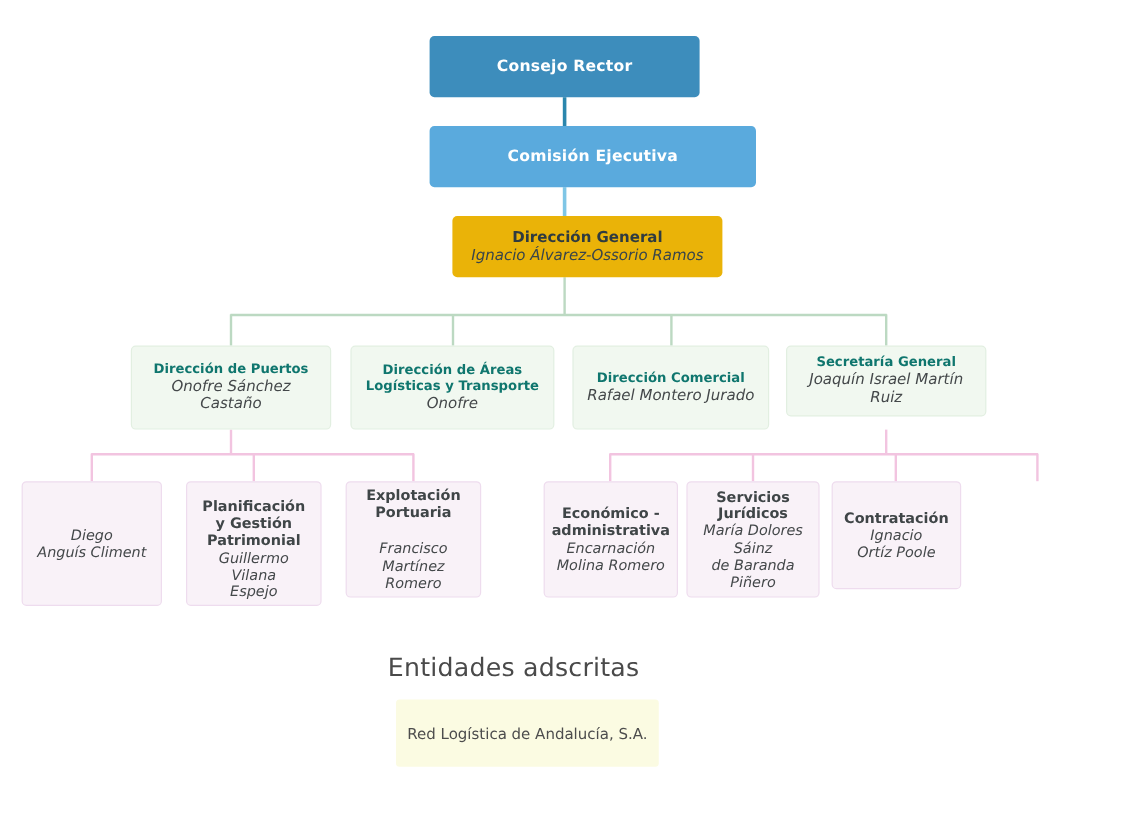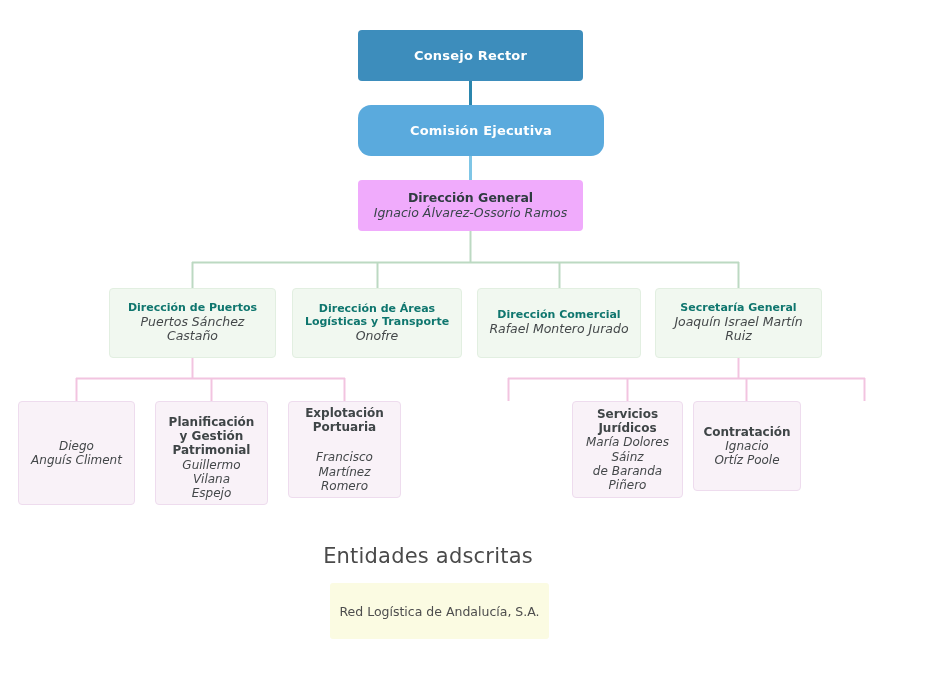--- a/index.html
+++ b/index.html
@@ -57,22 +57,23 @@
 
   
   .lvl-two {
     background: #5aaadd;
     color: #ffffff;
   }
   .lvl-two .ttl { font-size: 13px; letter-spacing: .2px; }
 
   
   .lvl-three {
-    background: #f0abfc;
+    background: #eab308;
     color: #2f3b40;
+    margin-left: 19px;
   }
   .lvl-three .ttl { font-size: 12.5px; }
   .lvl-three .person { font-size: 12.5px; color: #39454a; }
 
   
   .lvl-dir {
     background: #f1f8f0;
     border: 1px solid #e2efe1;
     color: #44484a;
   }
@@ -142,63 +143,67 @@
     <line x1="508.5" y1="378" x2="508.5" y2="401" stroke="#f2c4e0" stroke-width="2"></line>
     <line x1="627.5" y1="378" x2="627.5" y2="401" stroke="#f2c4e0" stroke-width="2"></line>
     <line x1="746.5" y1="378" x2="746.5" y2="401" stroke="#f2c4e0" stroke-width="2"></line>
     <line x1="864.5" y1="378" x2="864.5" y2="401" stroke="#f2c4e0" stroke-width="2"></line>
   </svg>
 
   <div class="node lvl-top" style="left:358px; top:30px; width:225px; height:51px;">
     <div class="ttl">Consejo Rector</div>
   </div>
 
-  <div class="node lvl-two" style="left:358px; top:105px; width:246px; height:51px;border-radius:13px;">
+  <div class="node lvl-two" style="left:358px; top:105px; width:272px; height:51px;">
     <div class="ttl">Comisión Ejecutiva</div>
   </div>
 
   <div class="node lvl-three" style="left:358px; top:180px; width:225px; height:51px;">
     <div class="ttl">Dirección General</div>
     <div class="person">Ignacio Álvarez-Ossorio Ramos</div>
   </div>
 
   <div class="node lvl-dir" style="left:109px; top:288px; width:167px; height:70px;">
     <div class="ttl">Dirección de Puertos</div>
-    <div class="person">Puertos Sánchez Castaño</div>
+    <div class="person">Onofre Sánchez Castaño</div>
   </div>
 
   <div class="node lvl-dir" style="left:292px; top:288px; width:170px; height:70px;">
     <div class="ttl">Dirección de Áreas<br>Logísticas y Transporte</div>
     <div class="person">Onofre</div>
   </div>
 
   <div class="node lvl-dir" style="left:477px; top:288px; width:164px; height:70px;">
     <div class="ttl">Dirección Comercial</div>
     <div class="person">Rafael Montero Jurado</div>
   </div>
 
-  <div class="node lvl-dir" style="left:655px; top:288px; width:167px; height:70px;">
+  <div class="node lvl-dir" style="left:655px; top:288px; width:167px; height:59px;">
     <div class="ttl">Secretaría General</div>
     <div class="person">Joaquín Israel Martín Ruiz</div>
   </div>
 
   <div class="node lvl-srv" style="left:18px; top:401px; width:117px; height:104px;">
     <div class="person">Diego<br>Anguís Climent</div>
   </div>
 
   <div class="node lvl-srv" style="left:155px; top:401px; width:113px; height:104px;justify-content:flex-end;">
     <div class="ttl">Planificación<br>y Gestión<br>Patrimonial</div>
     <div class="person">Guillermo Vilana<br>Espejo</div>
   </div>
 
   <div class="node lvl-srv" style="left:288px; top:401px; width:113px; height:97px;gap:16px;">
     <div class="ttl">Explotación<br>Portuaria</div>
     <div class="person">Francisco<br>Martínez Romero</div>
   </div>
 
+  <div class="node lvl-srv" style="left:453px; top:401px; width:112px; height:97px;">
+    <div class="ttl">Económico -<br>administrativa</div>
+    <div class="person">Encarnación<br>Molina Romero</div>
+  </div>
 
   <div class="node lvl-srv" style="left:572px; top:401px; width:111px; height:97px;">
     <div class="ttl">Servicios<br>Jurídicos</div>
     <div class="person">María Dolores<br>Sáinz<br>de Baranda Piñero</div>
   </div>
 
   <div class="node lvl-srv" style="left:693px; top:401px; width:108px; height:90px;">
     <div class="ttl">Contratación</div>
     <div class="person">Ignacio<br>Ortíz Poole</div>
   </div>

